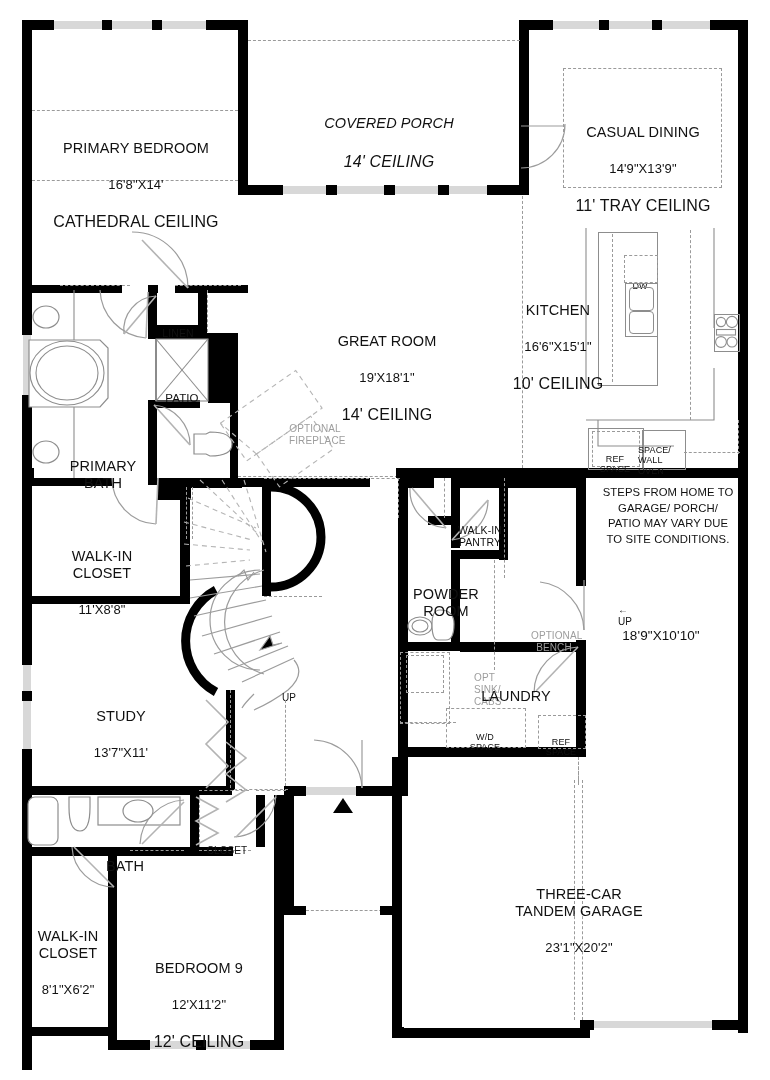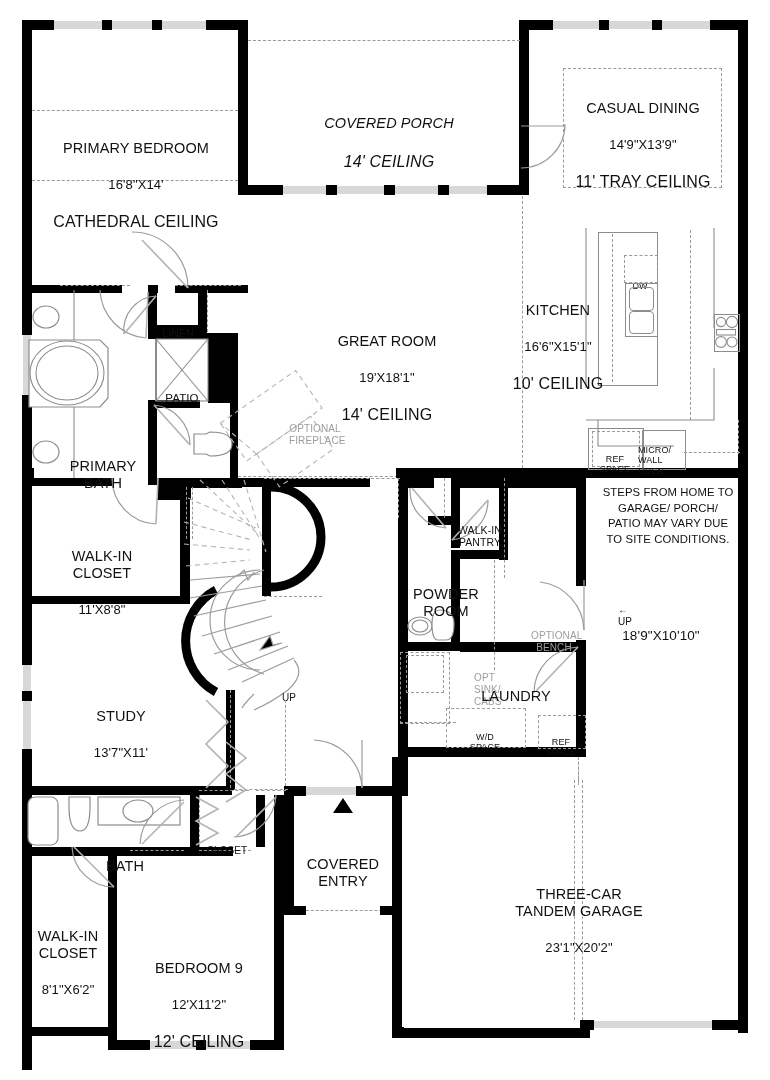--- a/index.html
+++ b/index.html
@@ -246,21 +246,21 @@
 
   <div class="outline" style="left:588px;top:428px;width:54px;height:40px;"></div>
   <div class="dashbox" style="left:592px;top:431px;width:46px;height:34px;"></div>
   <div class="lbl tiny" style="left:588px;top:434px;width:54px;">
     <span class="n">REF
 SPACE</span>
   </div>
 
   <div class="outline" style="left:642px;top:430px;width:42px;height:38px;"></div>
   <div class="lbl tiny" style="left:638px;top:425px;width:50px;text-align:left;">
-    <span class="n">MICRO/
+    <span class="n">SPACE/
 WALL
 OVEN</span>
   </div>
   <div class="dashh" style="left:684px;top:452px;width:56px;"></div>
   <div class="dashv" style="left:738px;top:420px;height:34px;"></div>
   <div class="dashv" style="left:690px;top:230px;height:190px;"></div>
 
   <svg style="position:absolute;left:22px;top:290px;width:140px;height:190px;">
 
     <line class="fixtl" x1="52" y1="0" x2="52" y2="188"></line>
@@ -451,21 +451,21 @@
     <span class="n">PRIMARY BEDROOM</span>
     <span class="d">16'8"X14'</span>
     <span class="c">CATHEDRAL CEILING</span>
   </div>
 
   <div class="lbl" style="left:291px;top:95px;width:196px;font-style:italic;">
     <span class="n">COVERED PORCH</span>
     <span class="c">14' CEILING</span>
   </div>
 
-  <div class="lbl" style="left:558px;top:80px;width:170px;">
+  <div class="lbl" style="left:558px;top:104px;width:170px;">
     <span class="n">CASUAL DINING</span>
     <span class="d">14'9"X13'9"</span>
     <span class="c">11' TRAY CEILING</span>
   </div>
 
   <div class="lbl" style="left:512px;top:282px;width:92px;">
     <span class="n">KITCHEN</span>
     <span class="d">16'6"X15'1"</span>
     <span class="c">10' CEILING</span>
   </div>
@@ -538,24 +538,20 @@
 CLOSET</span>
     <span class="d">8'1"X6'2"</span>
   </div>
 
   <div class="lbl" style="left:120px;top:940px;width:158px;">
     <span class="n">BEDROOM 9</span>
     <span class="d">12'X11'2"</span>
     <span class="c">12' CEILING</span>
   </div>
 
-  <div class="lbl" style="left:290px;top:836px;width:106px;">
-    <span class="n">COVERED
-ENTRY</span>
-  </div>
 
   <div class="lbl" style="left:490px;top:866px;width:178px;">
     <span class="n">THREE-CAR
 TANDEM GARAGE</span>
     <span class="d">23'1"X20'2"</span>
   </div>
 
 </div>
 
 </body></html>

